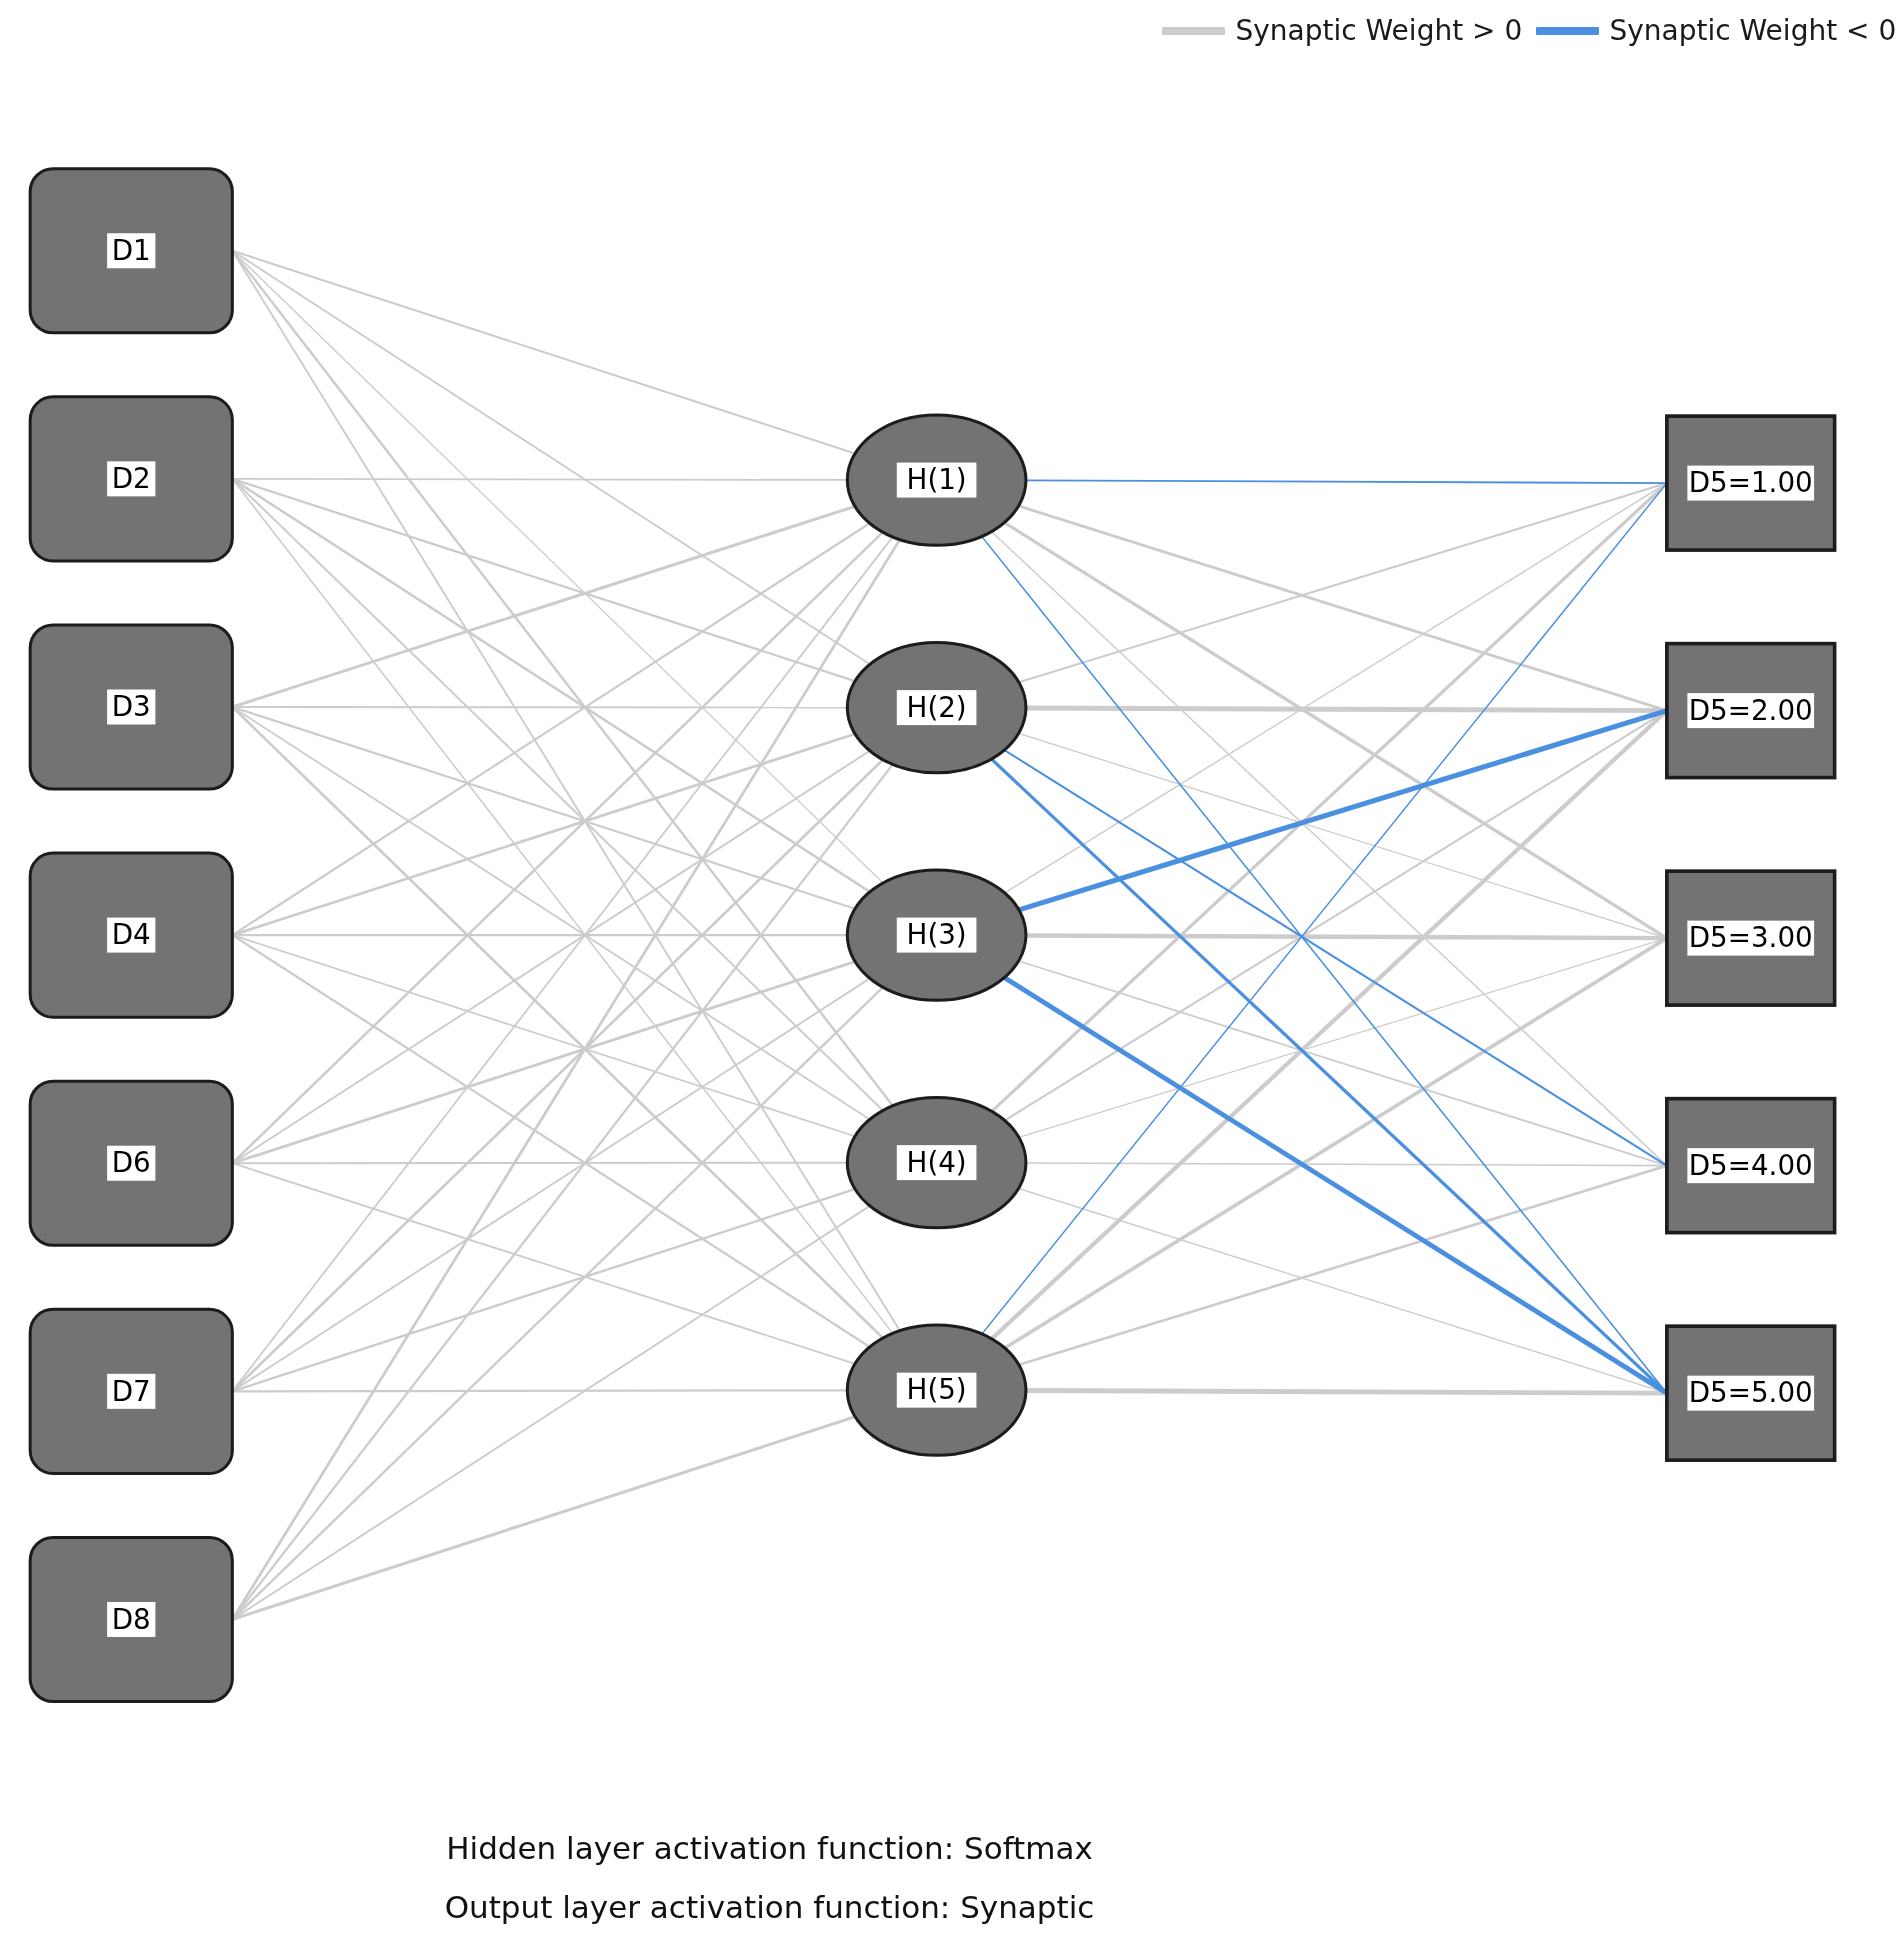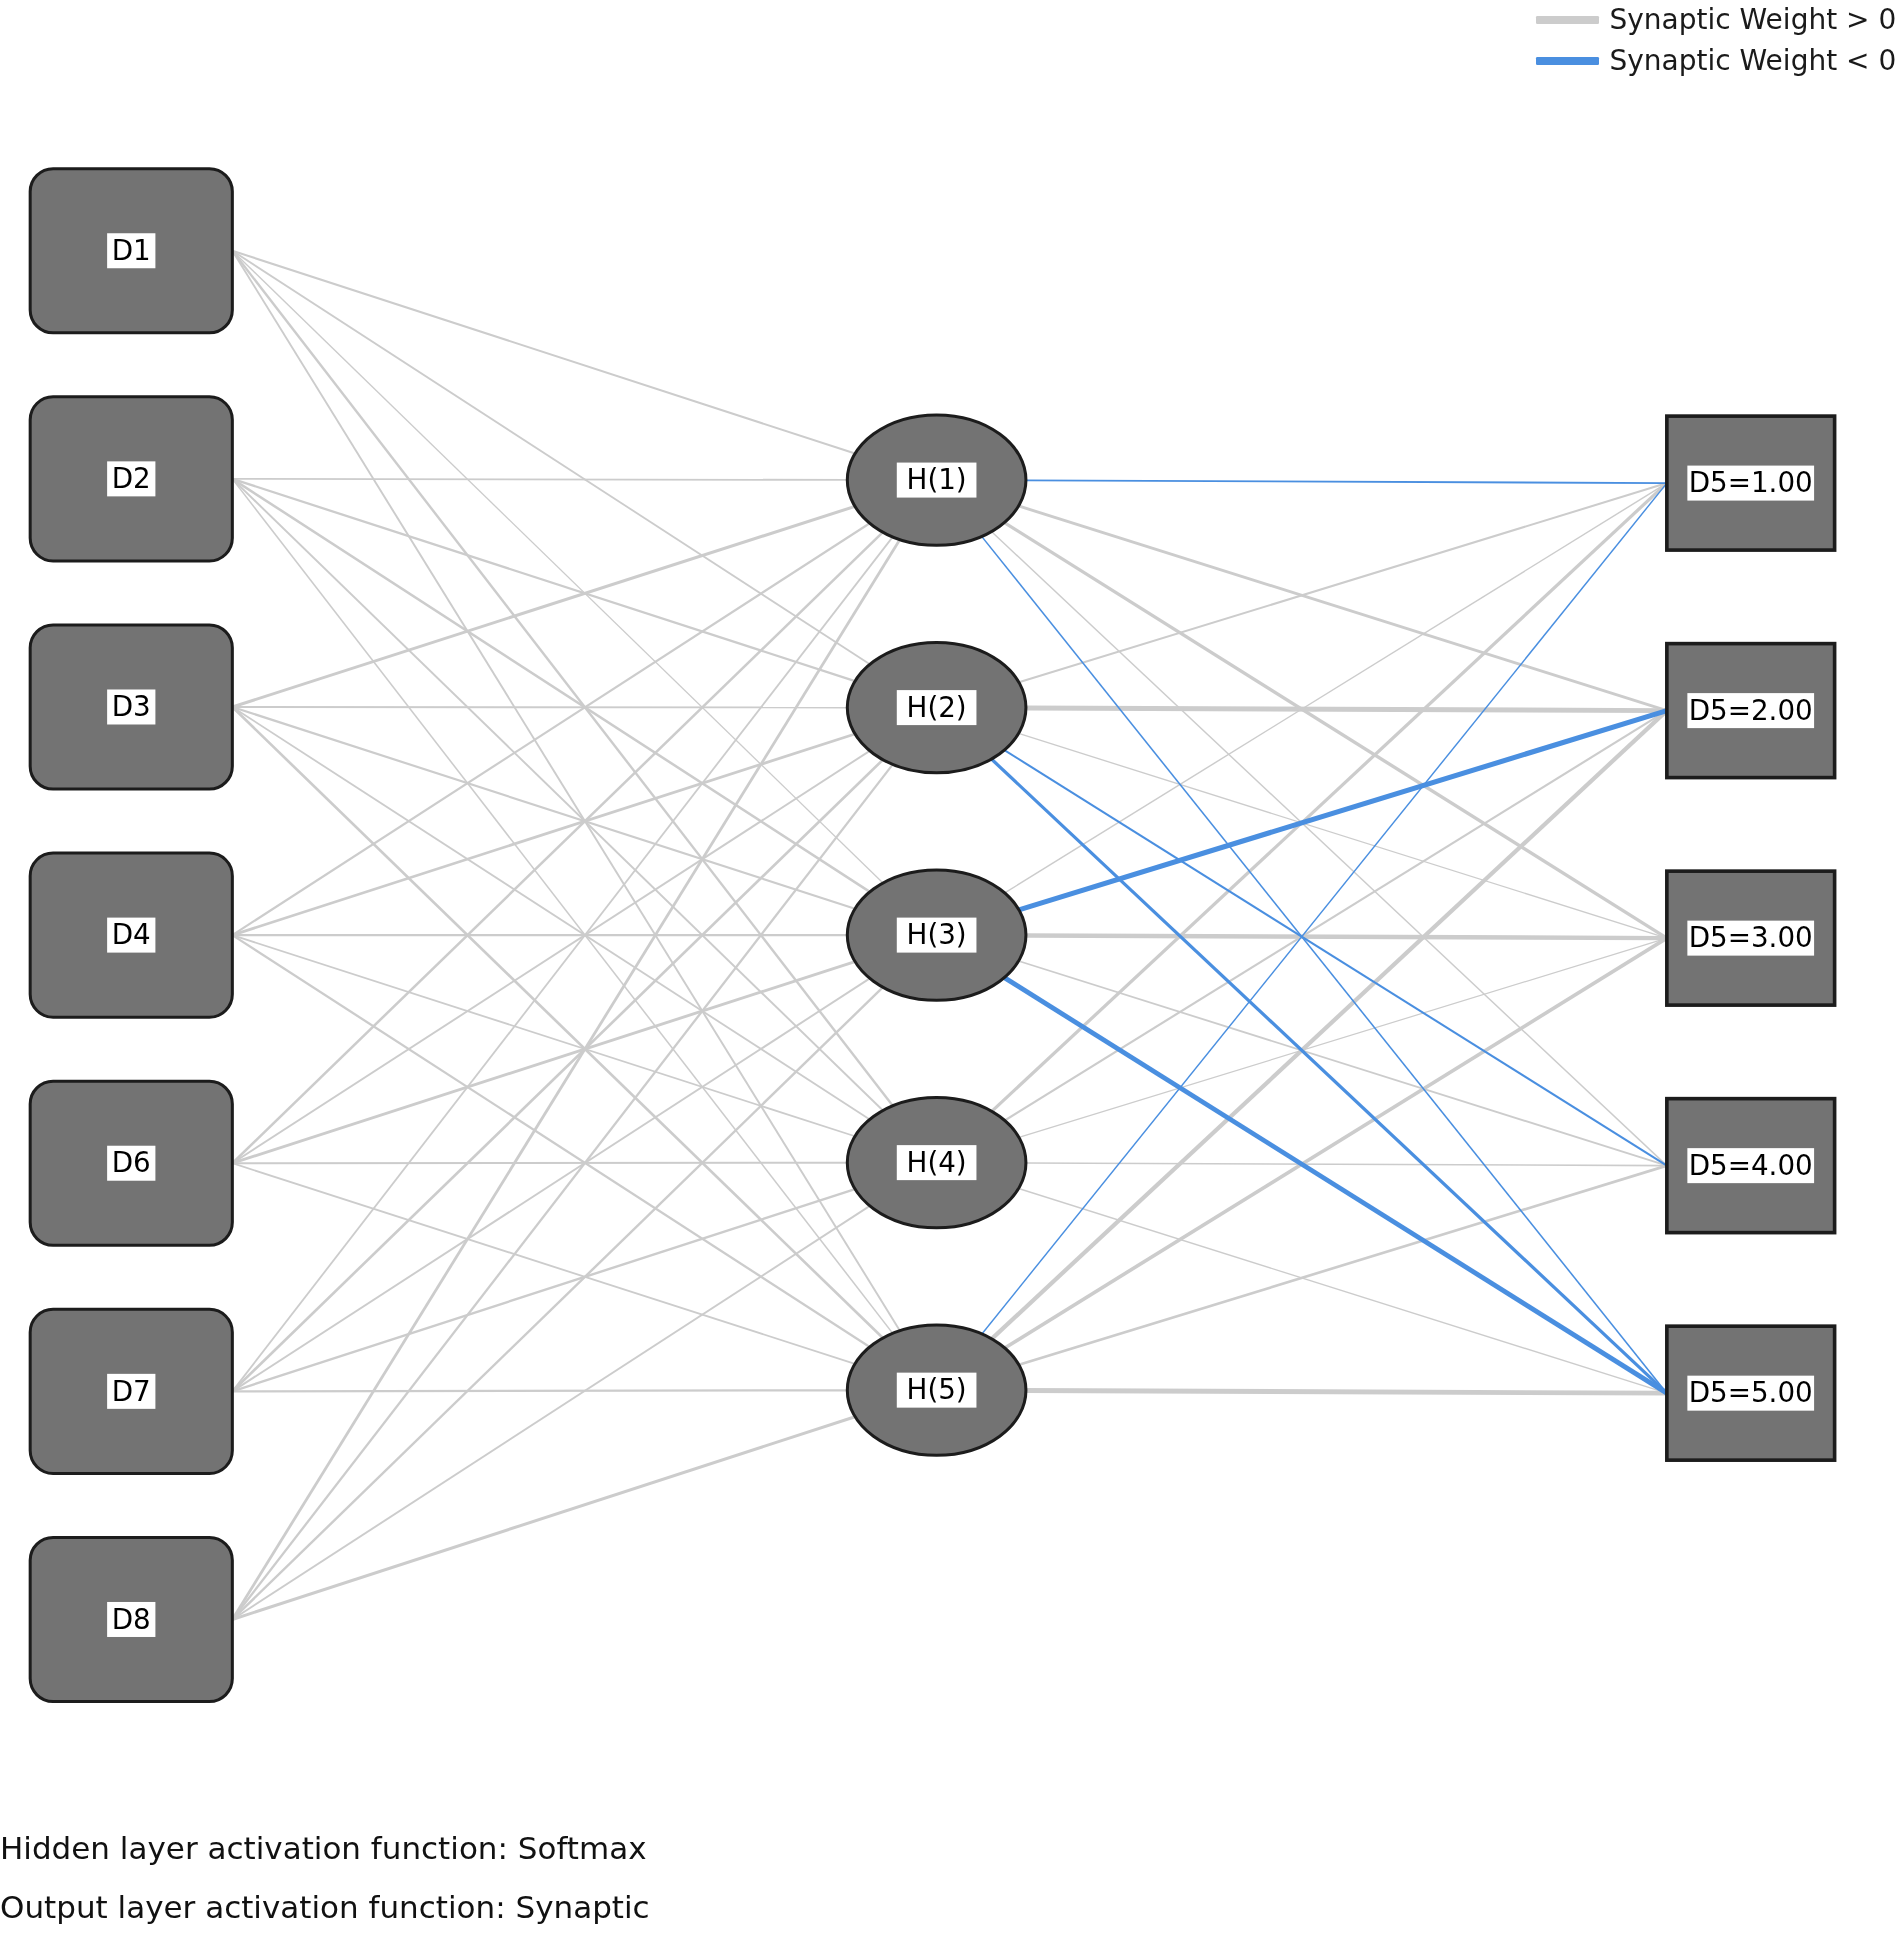--- a/index.html
+++ b/index.html
@@ -1,23 +1,23 @@
 <!DOCTYPE html>
 <html style="font-size:9.7px"><head>
 <meta charset="utf-8">
 <style>
   html,body{margin:0;padding:0;background:#ffffff;}
   body{width:1901px;height:1936px;font-family:"DejaVu Sans",sans-serif;overflow:hidden;}
   #stage{position:relative;width:1901px;height:1936px;background:#fff;}
   svg#net{position:absolute;left:0;top:0;width:1901px;height:1936px;}
-  .legend{position:absolute;right:4.8px;top:0;display:flex;flex-direction:column;gap:13.3px;padding-top:6px;}
+  .legend{position:absolute;right:4.8px;top:0;display:flex;flex-direction:row;gap:13.3px;padding-top:17px;}
   .legend-row{display:flex;align-items:center;gap:11px;}
   .legend-swatch{width:63px;height:7.8px;border-radius:1.2px;}
   .legend-text{font-size:28px;color:#1a1a1a;font-family:"DejaVu Sans",sans-serif;white-space:nowrap;line-height:1;}
-  .caption{position:absolute;left:0;width:1539px;text-align:left;font-size:31px;color:#111;font-family:"DejaVu Sans",sans-serif;}
+  .caption{position:absolute;left:0;width:1539px;text-align:center;font-size:31px;color:#111;font-family:"DejaVu Sans",sans-serif;}
   .nodeLabelBox{fill:#ffffff;}
   .nodeLabelTxt{font-family:"DejaVu Sans",sans-serif;fill:#000000;font-size:46px;dominant-baseline:middle;text-anchor:middle;}
 </style>
 </head>
 <body>
 
 <div id="stage">
 
   <svg id="net" viewBox="0 0 3150 3207">
     <g id="edges-layer">

